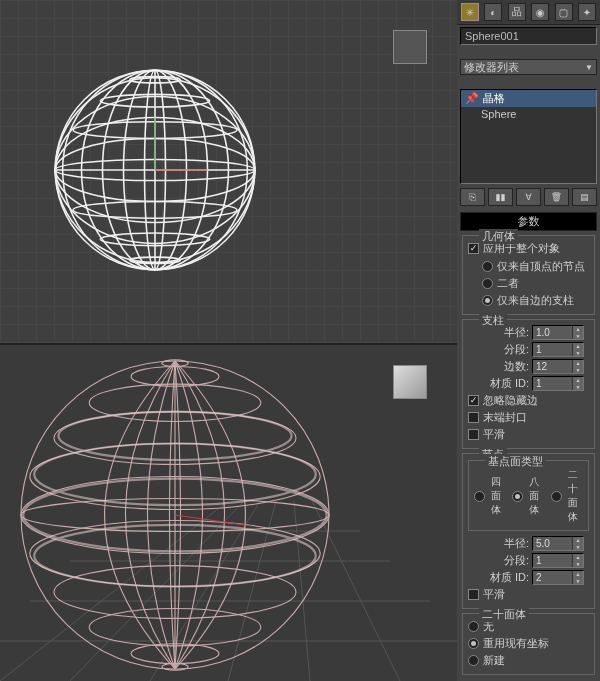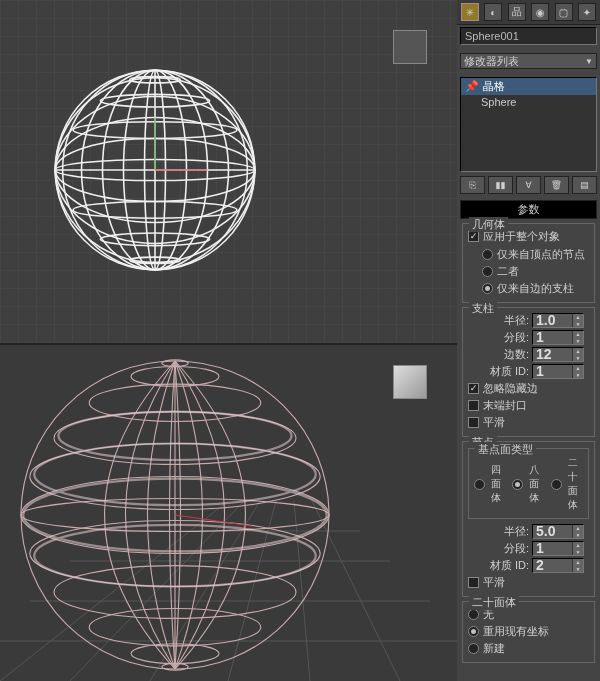--- a/index.html
+++ b/index.html
@@ -15,39 +15,39 @@
 .view-cube { position: absolute; top: 30px; right: 30px; width: 34px; height: 34px; background: #555; border: 1px solid #888; }
 .view-cube.persp { top: 20px; right: 30px; background: linear-gradient(135deg,#ddd,#999); }
 .sphere-wire { position: absolute; left: 50px; top: 65px; }
 .sphere-wire svg { display: block; }
 .sphere-wire-persp { position: absolute; left: 10px; top: 5px; }
 .panel { width: 143px; height: 681px; background: #444; color: #d0d0d0; display: flex; flex-direction: column; font-size: 11px; }
 .panel-top-icons { display: flex; justify-content: space-between; padding: 3px 4px; background: #393939; border-bottom: 1px solid #222; }
 .panel-top-icons .ico { width: 18px; height: 18px; background: #555; border: 1px solid #222; display: flex; align-items: center; justify-content: center; font-size: 10px; color: #ccc; }
 .panel-top-icons .ico.sel { background: #8e7a2a; border-color: #a88; }
 .obj-name { background: #2a2a2a; color: #bbb; padding: 2px 4px; margin: 2px 3px; border: 1px inset #222; }
-.dropdown { margin: 6px 3px; background: #555; border: 1px solid #222; display: flex; align-items: center; padding: 0 3px; height: 16px; }
+.dropdown { margin: 12px 3px; background: #555; border: 1px solid #222; display: flex; align-items: center; padding: 0 3px; height: 16px; }
 .dropdown .lbl { flex: 1; font-size: 11px; }
 .dropdown .arr { font-size: 8px; }
 .stack { margin: 2px 3px; background: #333; border: 1px inset #222; height: 95px; color: #ccc; font-size: 11px; }
 .stack-row { padding: 1px 4px; display: flex; align-items: center; gap: 4px; }
 .stack-row.sel { background: #3d5a7a; color: #fff; }
 .stack-icons { margin: 2px 3px; display: flex; gap: 3px; }
 .stack-icons .btn { flex: 1; height: 18px; background: #555; border: 1px solid #222; display: flex; align-items: center; justify-content: center; font-size: 9px; }
 .rollup-title { text-align: center; background: #000000; border: 1px solid #222; margin: 4px 3px 2px; padding: 1px 0; font-size: 11px; }
 .group-box { margin: 2px 5px; padding: 4px 5px 5px; border: 1px solid #666; position: relative; font-size: 11px; }
-.group-box .legend { position: absolute; top: -7px; left: 6px; background: #444; padding: 0 3px; }
+.group-box .legend { position: absolute; top: -7px; left: 16px; background: #444; padding: 0 3px; }
 .row { display: flex; align-items: center; gap: 4px; padding: 1px 0; }
 .cb { width: 11px; height: 11px; background: #222; border: 1px solid #888; display: inline-flex; align-items: center; justify-content: center; color: #e0e0e0; font-size: 9px; line-height: 1; }
 .radio { width: 11px; height: 11px; border-radius: 50%; border: 1px solid #888; background: #222; display: inline-flex; align-items: center; justify-content: center; }
 .radio.sel::after { content: ""; width: 5px; height: 5px; border-radius: 50%; background: #c0c0c0; display: block; }
 .param-row { display: flex; align-items: flex-end; gap: 3px; justify-content: flex-end; padding: 1px 5px 1px 0; }
 .param-row .plabel { width: 45px; text-align: right; }
 .spinner { display: flex; width: 52px; height: 15px; border: 1px inset #222; background: #5a5a5a; }
-.spinner .val { flex: 1; text-align: left; padding: 0 3px; color: #ddd; font-size: 14px; line-height: 13px; font-weight: bold; }
+.spinner .val { flex: 1; text-align: left; padding: 0 3px; color: #ddd; font-size: 10px; line-height: 13px; }
 .spinner .btns { width: 11px; display: flex; flex-direction: column; }
 .spinner .btns div { flex: 1; background: #666; border-left: 1px solid #333; font-size: 5px; display: flex; align-items: center; justify-content: center; }
 .sub { padding-left: 14px; }
 </style>
 </head>
 <body>
 
 <div class="viewports">
   <div class="viewport-top">
     <div class="grid-overlay"></div>

